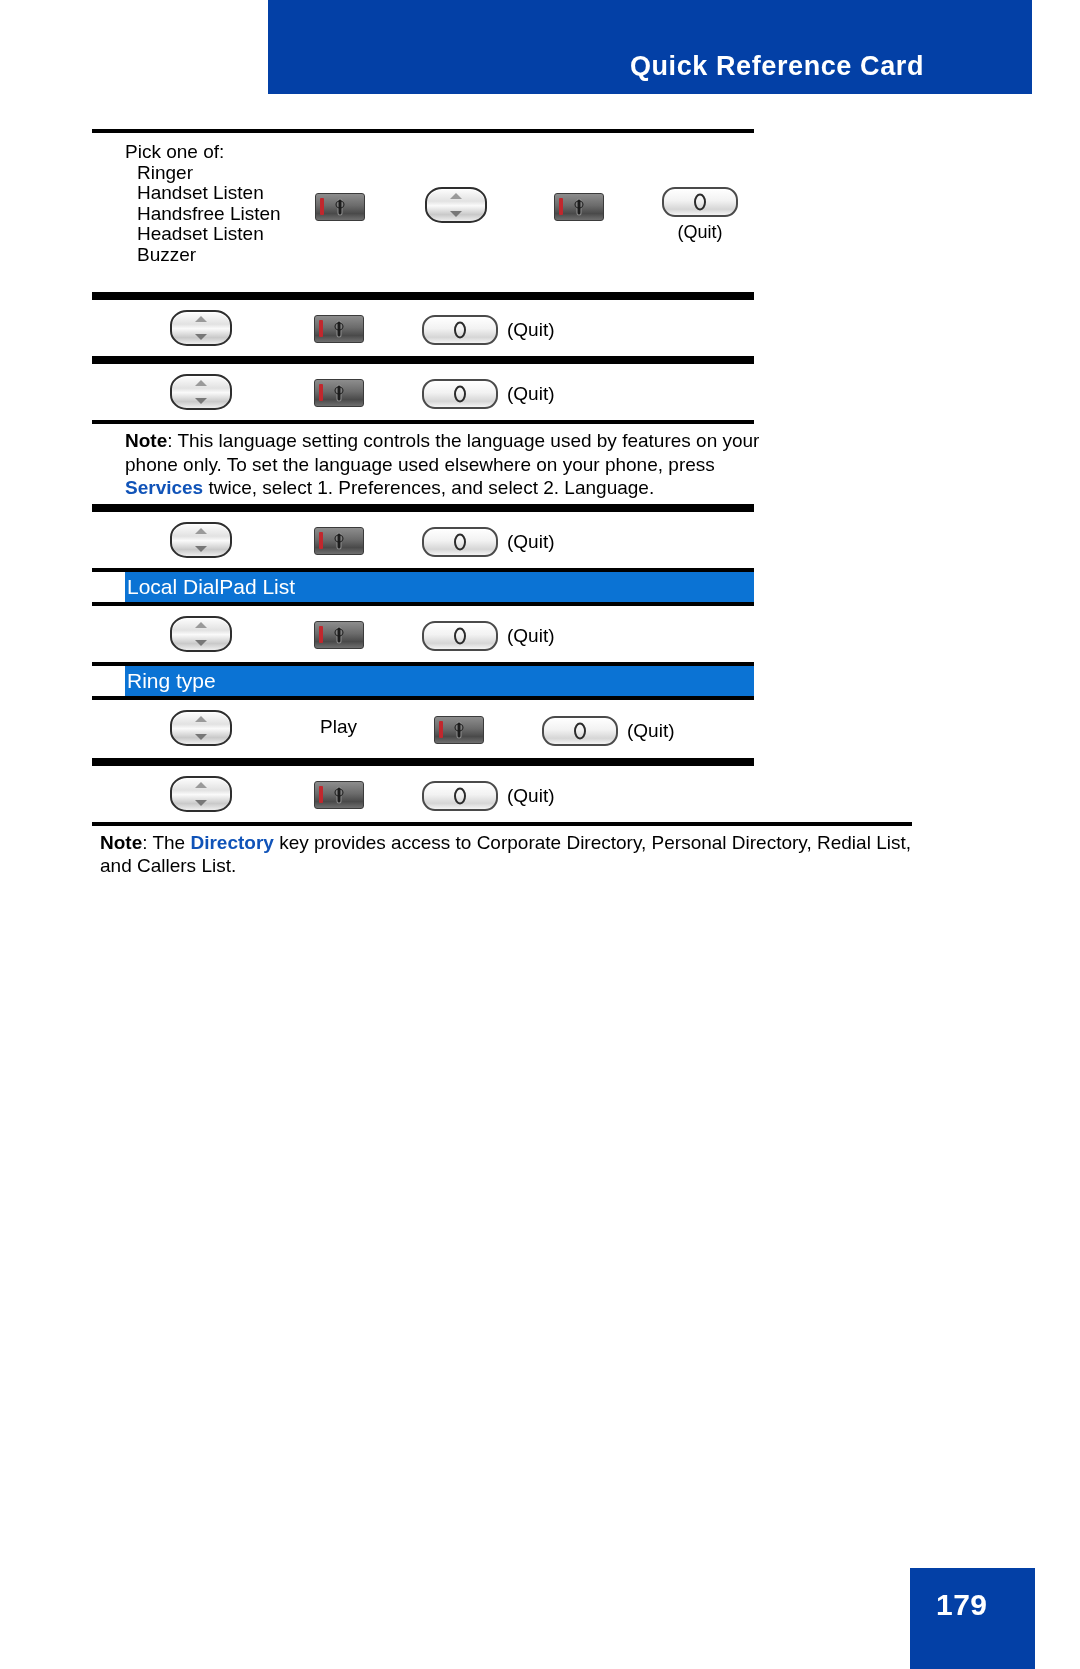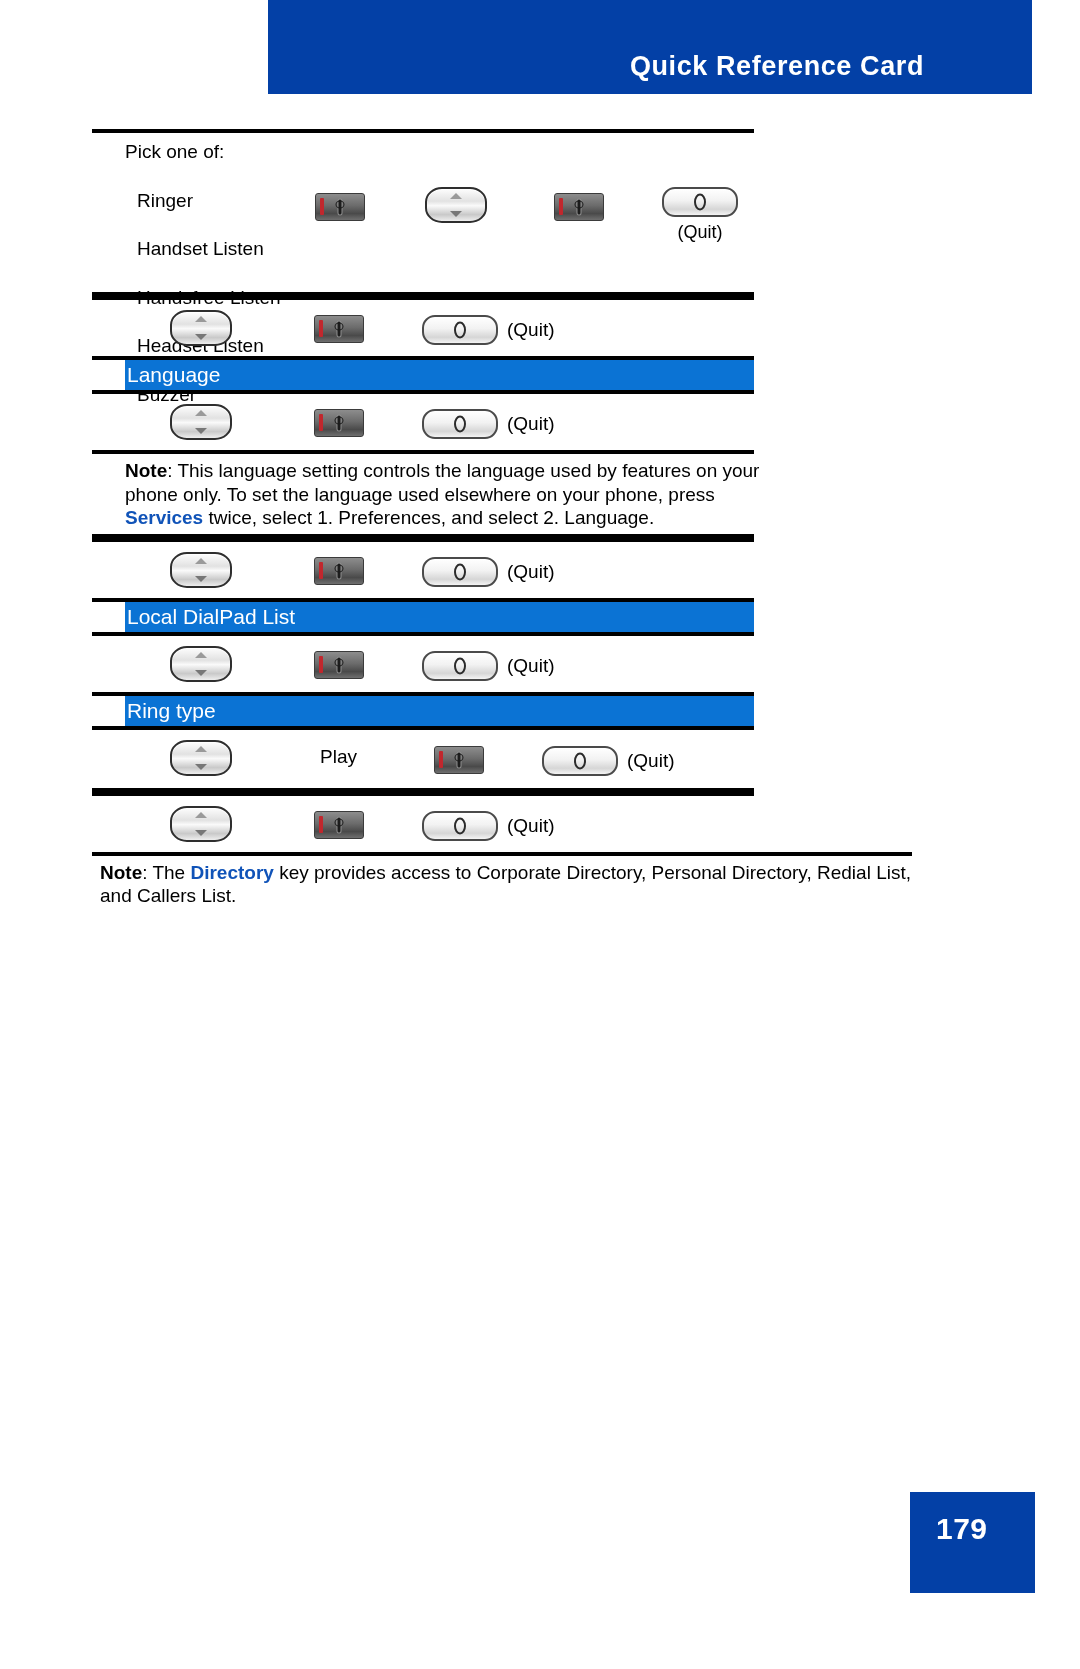--- a/index.html
+++ b/index.html
@@ -59,21 +59,21 @@
     height: 159px;
   }
   .pick-list {
     position: absolute;
     left: 33px;
     top: 9px;
     font-size: 19px;
     line-height: 20.6px;
   }
   .pick-list .lead { margin-left: 0; }
-  .pick-list .sub  { margin-left: 12px; margin-top: 28px; }
+  .pick-list .sub  { margin-left: 12px; }
 
   .pick-icons {
     position: absolute;
     left: 0;
     top: 48px;
     width: 662px;
     height: 60px;
   }
   .icon-slot { position: absolute; }
   .icon-caption {
@@ -220,21 +220,21 @@
     width: 12px; height: 17px;
     border: 2px solid #2b2b2b;
     border-radius: 50%;
     box-sizing: border-box;
   }
 
   
   .page-block {
     position: absolute;
     left: 910px;
-    top: 1492px;
+    top: 1568px;
     width: 125px;
     height: 101px;
     background: #0340a6;
   }
   .page-number {
     position: absolute;
     left: 26px;
     top: 20px;
     color: #ffffff;
     font-size: 30px;
@@ -301,24 +301,20 @@
     </div>
     <div class="step" style="left:330px; top:15px;">
       <span class="quit-key">
           <span class="oval"></span>
         </span>
       <span class="step-label">(Quit)</span>
     </div>
   </div>
   <div class="rule"></div>
 
-  <div class="band">
-    <div class="band-fill"></div>
-    <div class="band-label">Language</div>
-  </div>
   <div class="rule"></div>
   <div class="steprow">
     <div class="step" style="left:78px; top:10px;">
       <span class="nav-key">
           <span class="body"></span>
           <span class="arrow up"></span>
           <span class="arrow down"></span>
         </span>
     </div>
     <div class="step" style="left:222px; top:15px;">

